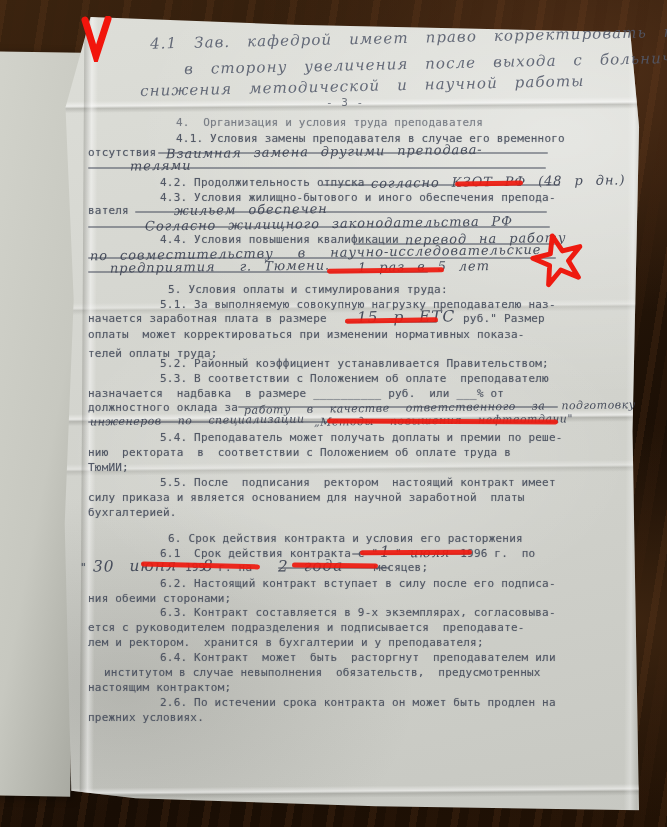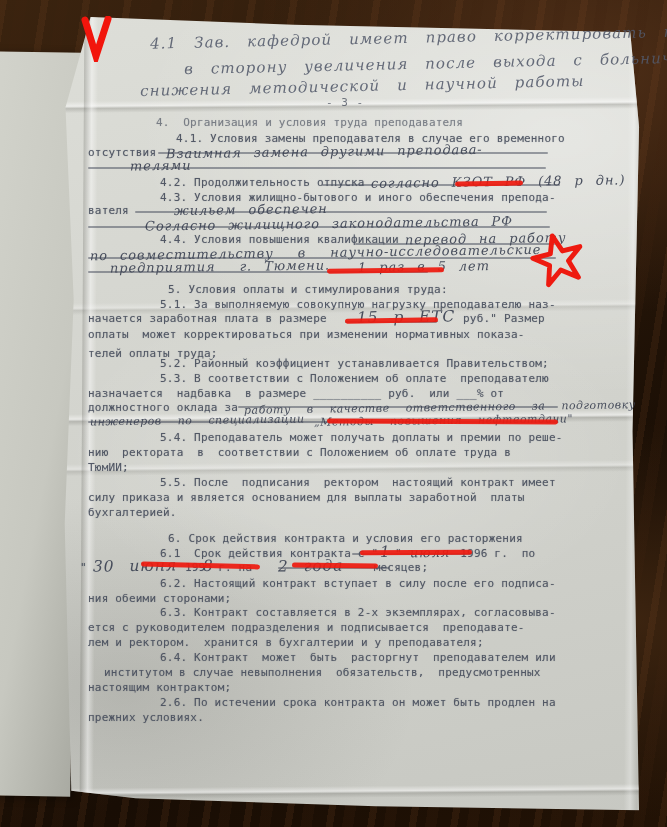--- a/index.html
+++ b/index.html
@@ -96,21 +96,21 @@
     <div class="rule" style="left:355px;top:243px;width:200px;"></div>
     <div class="rule" style="left:88px;top:257px;width:468px;"></div>
     <div class="rule" style="left:88px;top:271px;width:340px;"></div>
     <div class="rule" style="left:345px;top:321px;width:92px;"></div>
     <div class="rule" style="left:238px;top:406px;width:320px;"></div>
     <div class="rule" style="left:88px;top:421px;width:470px;"></div>
     <div class="rule" style="left:352px;top:553px;width:120px;"></div>
     <div class="rule" style="left:278px;top:567px;width:112px;"></div>
 
     <div id="doc-lines">
-        <div class="line" style="left: 156px; top: 111px;"><span class="t faded">4.  Организация и условия труда преподавателя</span></div>
+        <div class="line" style="left: 176px; top: 111px;"><span class="t faded">4.  Организация и условия труда преподавателя</span></div>
         <div class="line" style="left: 160px; top: 127px; margin-left: 16px;"><span class="t">4.1. Условия замены преподавателя в случае его временного</span></div>
         <div class="line" style="left: 88px; top: 141px;"><span class="t">отсутствия</span><span class="h" style="margin-left: 10px;">Взаимная замена другими преподава-</span></div>
         <div class="line" style="left: 130px; top: 155px;"><span class="h">телями</span></div>
         <div class="line" style="left: 160px; top: 171px;"><span class="t">4.2. Продолжительность отпуска</span><span class="h" style="margin-left: 6px;">согласно КЗОТ РФ (48 р дн.)</span></div>
         <div class="line" style="left: 160px; top: 186px;"><span class="t">4.3. Условия жилищно-бытового и иного обеспечения препода-</span></div>
         <div class="line" style="left: 88px; top: 199px;"><span class="t">вателя</span><span class="h" style="margin-left: 45px;">жильем обеспечен</span></div>
         <div class="line" style="left: 145px; top: 213px;"><span class="h">Согласно жилищного законодательства РФ</span></div>
         <div class="line" style="left: 160px; top: 228px;"><span class="t">4.4. Условия повышения квалификации</span><span class="h" style="margin-left: 6px;">перевод на работу</span></div>
         <div class="line" style="left: 90px; top: 242px;"><span class="h">по совместительству  в  научно-исследовательские</span></div>
         <div class="line" style="left: 110px; top: 256px;"><span class="h">предприятия  г. Тюмени.</span><span class="h" style="margin-left: 28px;">1 раз в 5 лет</span></div>
@@ -121,28 +121,28 @@
         <div class="line" style="left: 88px; top: 342px;"><span class="t">телей оплаты труда;</span></div>
         <div class="line" style="left: 160px; top: 352px;"><span class="t">5.2. Районный коэффициент устанавливается Правительством;</span></div>
         <div class="line" style="left: 160px; top: 367px;"><span class="t">5.3. В соответствии с Положением об оплате  преподавателю</span></div>
         <div class="line" style="left: 88px; top: 382px;"><span class="t">назначается  надбавка  в размере __________ руб.  или ___% от</span></div>
         <div class="line" style="left: 88px; top: 396px;"><span class="t">должностного оклада за</span><span class="h small" style="margin-left: 6px;">работу  в  качестве  ответственного  за  подготовку</span></div>
         <div class="line" style="left: 90px; top: 409px;"><span class="h small">инженеров  по  специализации</span><span class="h small" style="margin-left: 10px;">„Методы  повышения  нефтеотдачи"</span></div>
         <div class="line" style="left: 160px; top: 426px; text-align: right;"><span class="t">5.4. Преподаватель может получать доплаты и премии по реше-</span></div>
         <div class="line" style="left: 88px; top: 441px;"><span class="t">нию  ректората  в  соответствии с Положением об оплате труда в</span></div>
         <div class="line" style="left: 88px; top: 456px;"><span class="t">ТюмИИ;</span></div>
         <div class="line" style="left: 160px; top: 471px;"><span class="t">5.5. После  подписания  ректором  настоящий контракт имеет</span></div>
-        <div class="line" style="left: 88px; top: 486px;"><span class="t">силу приказа и является основанием для выплаты заработной  платы</span></div>
+        <div class="line" style="left: 88px; top: 486px;"><span class="t">силу приказа и является основанием для научной заработной  платы</span></div>
         <div class="line" style="left: 88px; top: 501px;"><span class="t">бухгалтерией.</span></div>
         <div class="line" style="left: 168px; top: 527px;"><span class="t">6. Срок действия контракта и условия его расторжения</span></div>
         <div class="line" style="left: 160px; top: 542px;"><span class="t">6.1  Срок действия контракта с "</span><span class="h big" style="margin-left: 2px;">1</span><span class="t" style="margin-left: 4px;">"</span><span class="h" style="margin-left: 8px;">июля</span><span class="t" style="margin-left: 10px;">1996 г.  по</span></div>
         <div class="line" style="left: 80px; top: 556px;"><span class="t">"</span><span class="h big" style="margin-left: 6px;">30 июня</span><span class="t" style="margin-left: 8px;">199</span><span class="h big" style="margin-left: -2px;">8</span><span class="t" style="margin-left: 4px;">г. на</span><span class="h big" style="margin-left: 26px;">2 года</span><span class="t" style="margin-left: 30px;">месяцев;</span></div>
         <div class="line" style="left: 160px; top: 572px;"><span class="t">6.2. Настоящий контракт вступает в силу после его подписа-</span></div>
         <div class="line" style="left: 88px; top: 587px;"><span class="t">ния обеими сторонами;</span></div>
-        <div class="line" style="left: 160px; top: 601px;"><span class="t">6.3. Контракт составляется в 2-х экземплярах, согласовыва-</span></div>
+        <div class="line" style="left: 160px; top: 601px;"><span class="t">6.3. Контракт составляется в 9-х экземплярах, согласовыва-</span></div>
         <div class="line" style="left: 88px; top: 616px;"><span class="t">ется с руководителем подразделения и подписывается  преподавате-</span></div>
         <div class="line" style="left: 88px; top: 631px; text-align: center;"><span class="t">лем и ректором.  хранится в бухгалтерии и у преподавателя;</span></div>
         <div class="line" style="left: 160px; top: 646px;"><span class="t">6.4. Контракт  может  быть  расторгнут  преподавателем или</span></div>
         <div class="line" style="left: 88px; top: 661px; margin-left: 16px;"><span class="t">институтом в случае невыполнения  обязательств,  предусмотренных</span></div>
         <div class="line" style="left: 88px; top: 676px;"><span class="t">настоящим контрактом;</span></div>
         <div class="line" style="left: 160px; top: 691px;"><span class="t">2.6. По истечении срока контракта он может быть продлен на</span></div>
         <div class="line" style="left: 88px; top: 706px;"><span class="t">прежних условиях.</span></div>
       </div>
 
     <div class="redline" style="left:455px;top:181px;width:68px;transform:rotate(-1deg);"></div>

